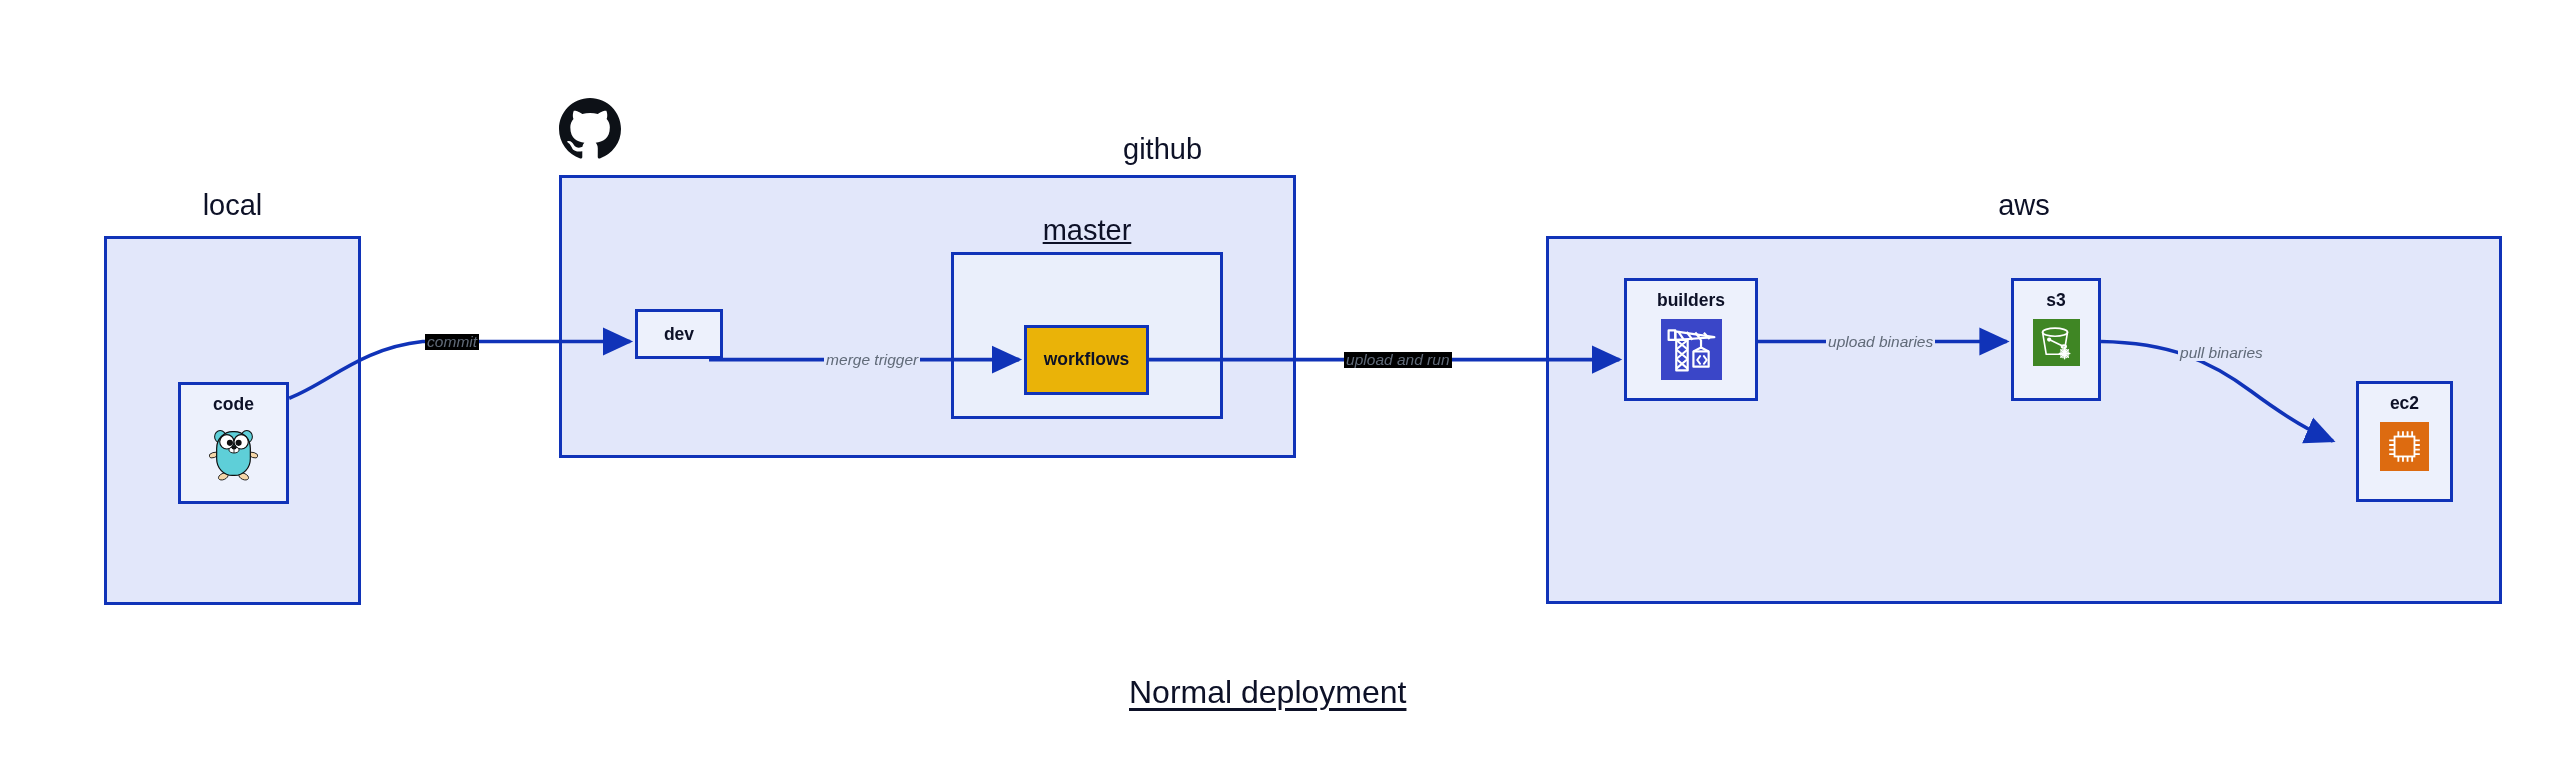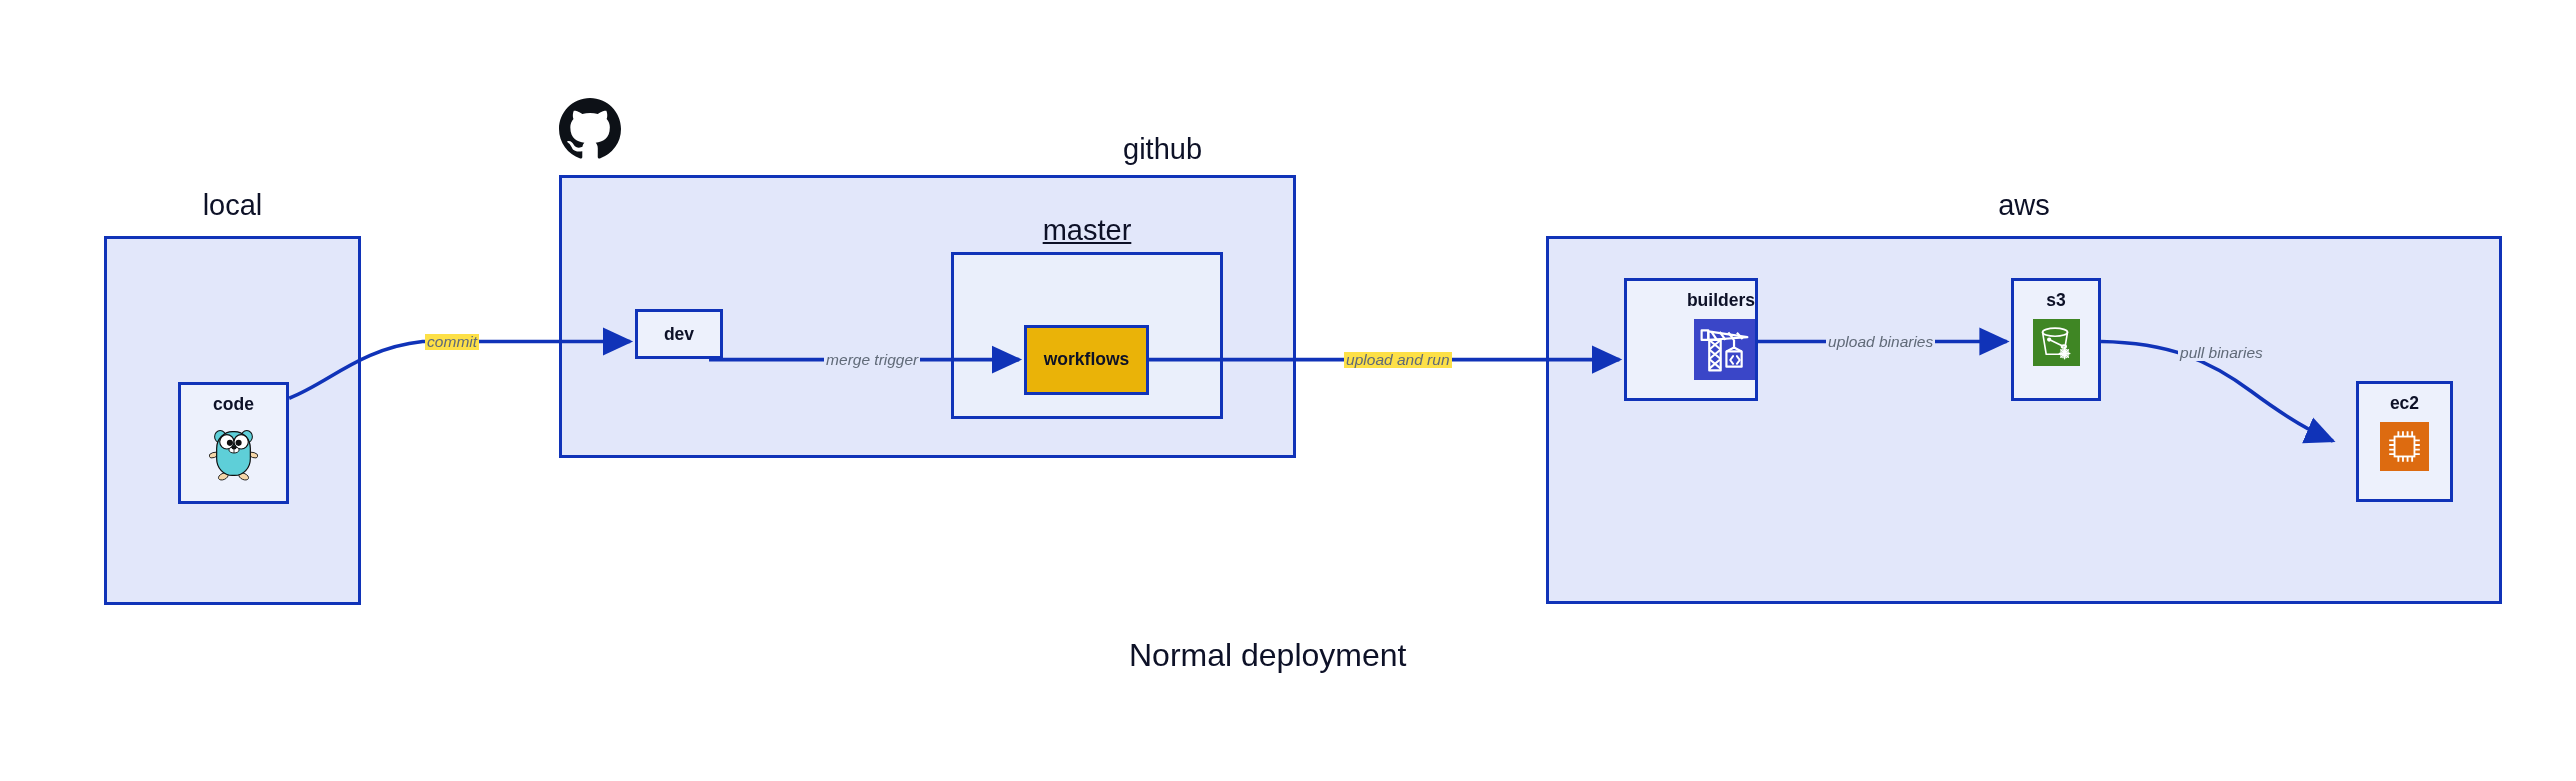--- a/index.html
+++ b/index.html
@@ -14,28 +14,28 @@
   
   .node{position:absolute;background:#edf1fc;border:3.1px solid #1033b8;box-sizing:border-box;
         display:flex;flex-direction:column;align-items:center;}
   .node-label{color:#0d1127;font-size:17.5px;font-weight:bold;line-height:17.5px;margin-top:11.3px;white-space:nowrap;}
   .node-icon{margin-top:9.3px;display:block;}
 
   
   .edge-label{position:absolute;color:#606a78;font-size:15.5px;font-style:italic;
               line-height:15.5px;white-space:nowrap;background:#ffffff;padding:0 2.1px;}
   .edge-label.on-group{background:#e2e7fa;}
-  .edge-label.on-white{background:#fde047;}
+  .edge-label.on-white{background:#000000;}
 
   
   #edges{position:absolute;left:0;top:0;width:2604px;height:781px;pointer-events:none;}
 
   
   #diagram-title{position:absolute;color:#0d1127;font-size:32px;line-height:32px;
-                 text-underline-offset:5.2px;white-space:nowrap;}
+                 text-decoration:underline;text-underline-offset:5.2px;white-space:nowrap;margin-top:37px;}
 
   
   #github-logo{position:absolute;}
 </style>
 </head>
 <body>
 
 <div id="canvas">
 
   <div class="group-label" style="left:104px;top:191px;width:257px;text-align:center;">local</div>
@@ -92,21 +92,21 @@
   <div class="group-label" style="left:951px;top:216px;width:272px;text-align:center;text-decoration:underline;">master</div>
   <div class="group" style="left:951px;top:252px;width:272px;height:167px;background:#eaeffb;"></div>
 
   <div class="node" style="left:1024px;top:325px;width:125px;height:70px;background:#eab308;">
     <span class="node-label" style="margin-top:23px;">workflows</span>
   </div>
 
   <div class="group-label" style="left:1546px;top:191px;width:956px;text-align:center;">aws</div>
   <div class="group" style="left:1546px;top:236px;width:956px;height:368px;"></div>
 
-  <div class="node" style="left:1624px;top:278px;width:134px;height:123px;align-items:flex-end;">
+  <div class="node" style="left:1624px;top:278px;width:134px;height:123px;">
     <span class="node-label">builders</span>
     <span class="node-icon">
       <svg width="61" height="61" viewBox="0 0 64 64">
         <rect x="0" y="0" width="64" height="64" fill="#3a46c8"></rect>
         <g fill="none" stroke="#ffffff" stroke-width="2.3" stroke-linejoin="round">
 
           <rect x="8" y="12" width="7" height="10"></rect>
 
           <path d="M15 13 L56 19 L15 22 Z"></path>
           <path d="M18 13 L24 22 M27 13.5 L33 22 M36 14 L42 22 M45 14.5 L51 21"></path>

